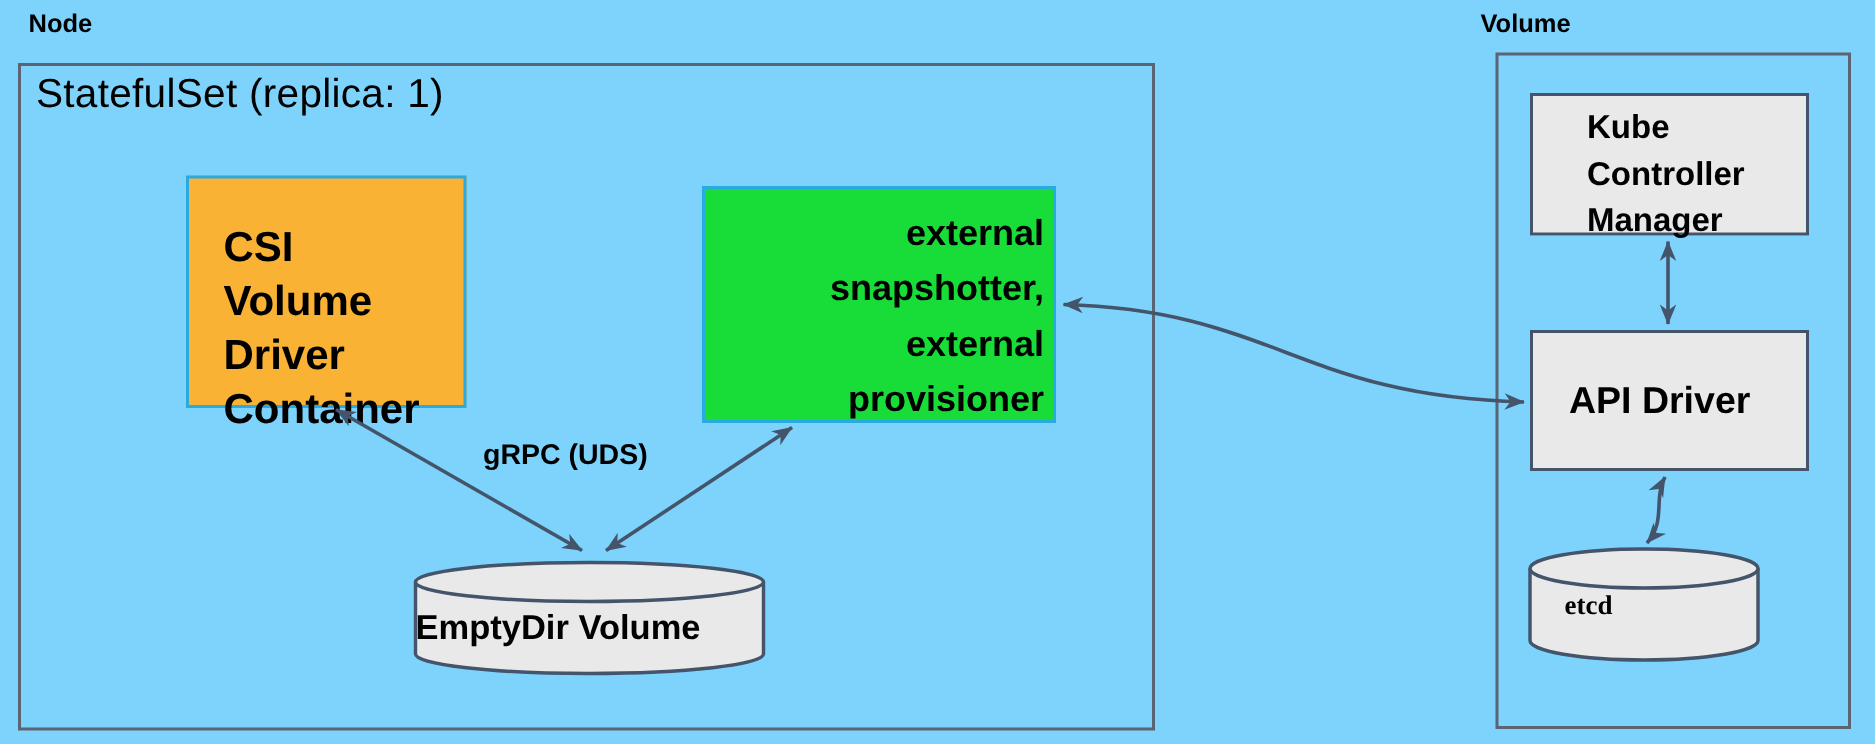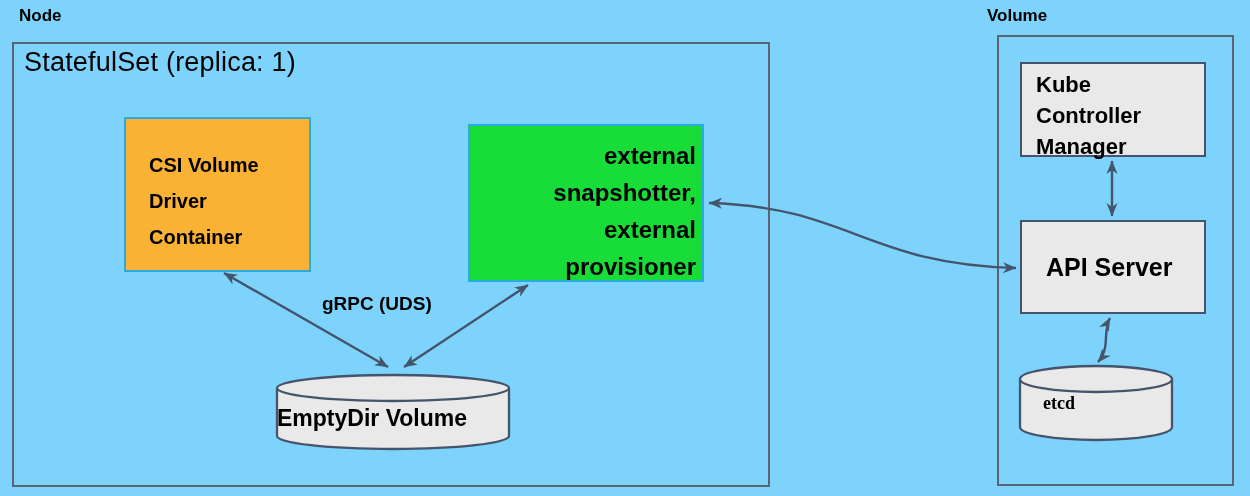--- a/index.html
+++ b/index.html
@@ -46,39 +46,39 @@
     box-sizing: border-box;
     white-space: pre-line;
     font-weight: 600;
   }
   .csi-box {
     left: 124px; top: 117px;
     width: 187px; height: 155px;
     background: var(--orange-fill, #F9B234);
     border: 2px solid var(--box-border-blue, #29ABE2);
     padding: 28px 8px 0 23px;
-    font-size: 20px;
+    font-size: 28px;
     line-height: 36px;
   }
   .ext-box {
     left: 468px; top: 124px;
     width: 236px; height: 158px;
     background: var(--green-fill, #18DC38);
     border: 2px solid var(--box-border-blue, #29ABE2);
     padding: 11px 6px 0 20px;
     font-size: 24px;
     line-height: 37px;
     text-align: right;
   }
   .kcm-box {
     left: 1020px; top: 62px;
     width: 186px; height: 95px;
     background: var(--gray-fill, #E9E9E9);
     border: 2px solid var(--slate, #44546A);
-    padding: 5px 4px 0 14px;
+    padding: 5px 4px 0 36px;
     font-size: 22px;
     line-height: 31px;
   }
   .api-box {
     left: 1020px; top: 220px;
     width: 186px; height: 94px;
     background: var(--gray-fill, #E9E9E9);
     border: 2px solid var(--slate, #44546A);
     display: flex;
     align-items: center;
@@ -157,21 +157,21 @@
   <div class="emptydir-label">EmptyDir Volume</div>
 
   <div class="group-label" style="left:987px; top:6px;">Volume</div>
   <div class="group-box" style="left:997px; top:35px; width:237px; height:451px;"></div>
 
   <div class="shape-box kcm-box">Kube
 Controller
 Manager</div>
 
   <div class="shape-box api-box">
-    <span>API Server</span>
+    <span>API Driver</span>
   </div>
 
   <div class="etcd-label">etcd</div>
 
   <svg class="overlay" viewBox="0 0 1250 496">
     <defs>
       <marker id="arrowhead" markerUnits="userSpaceOnUse" markerWidth="16" markerHeight="13" refX="14" refY="6.5" orient="auto-start-reverse">
         <path d="M1,1 L14.5,6.5 L1,12 L5,6.5 Z"></path>
       </marker>
     </defs>

